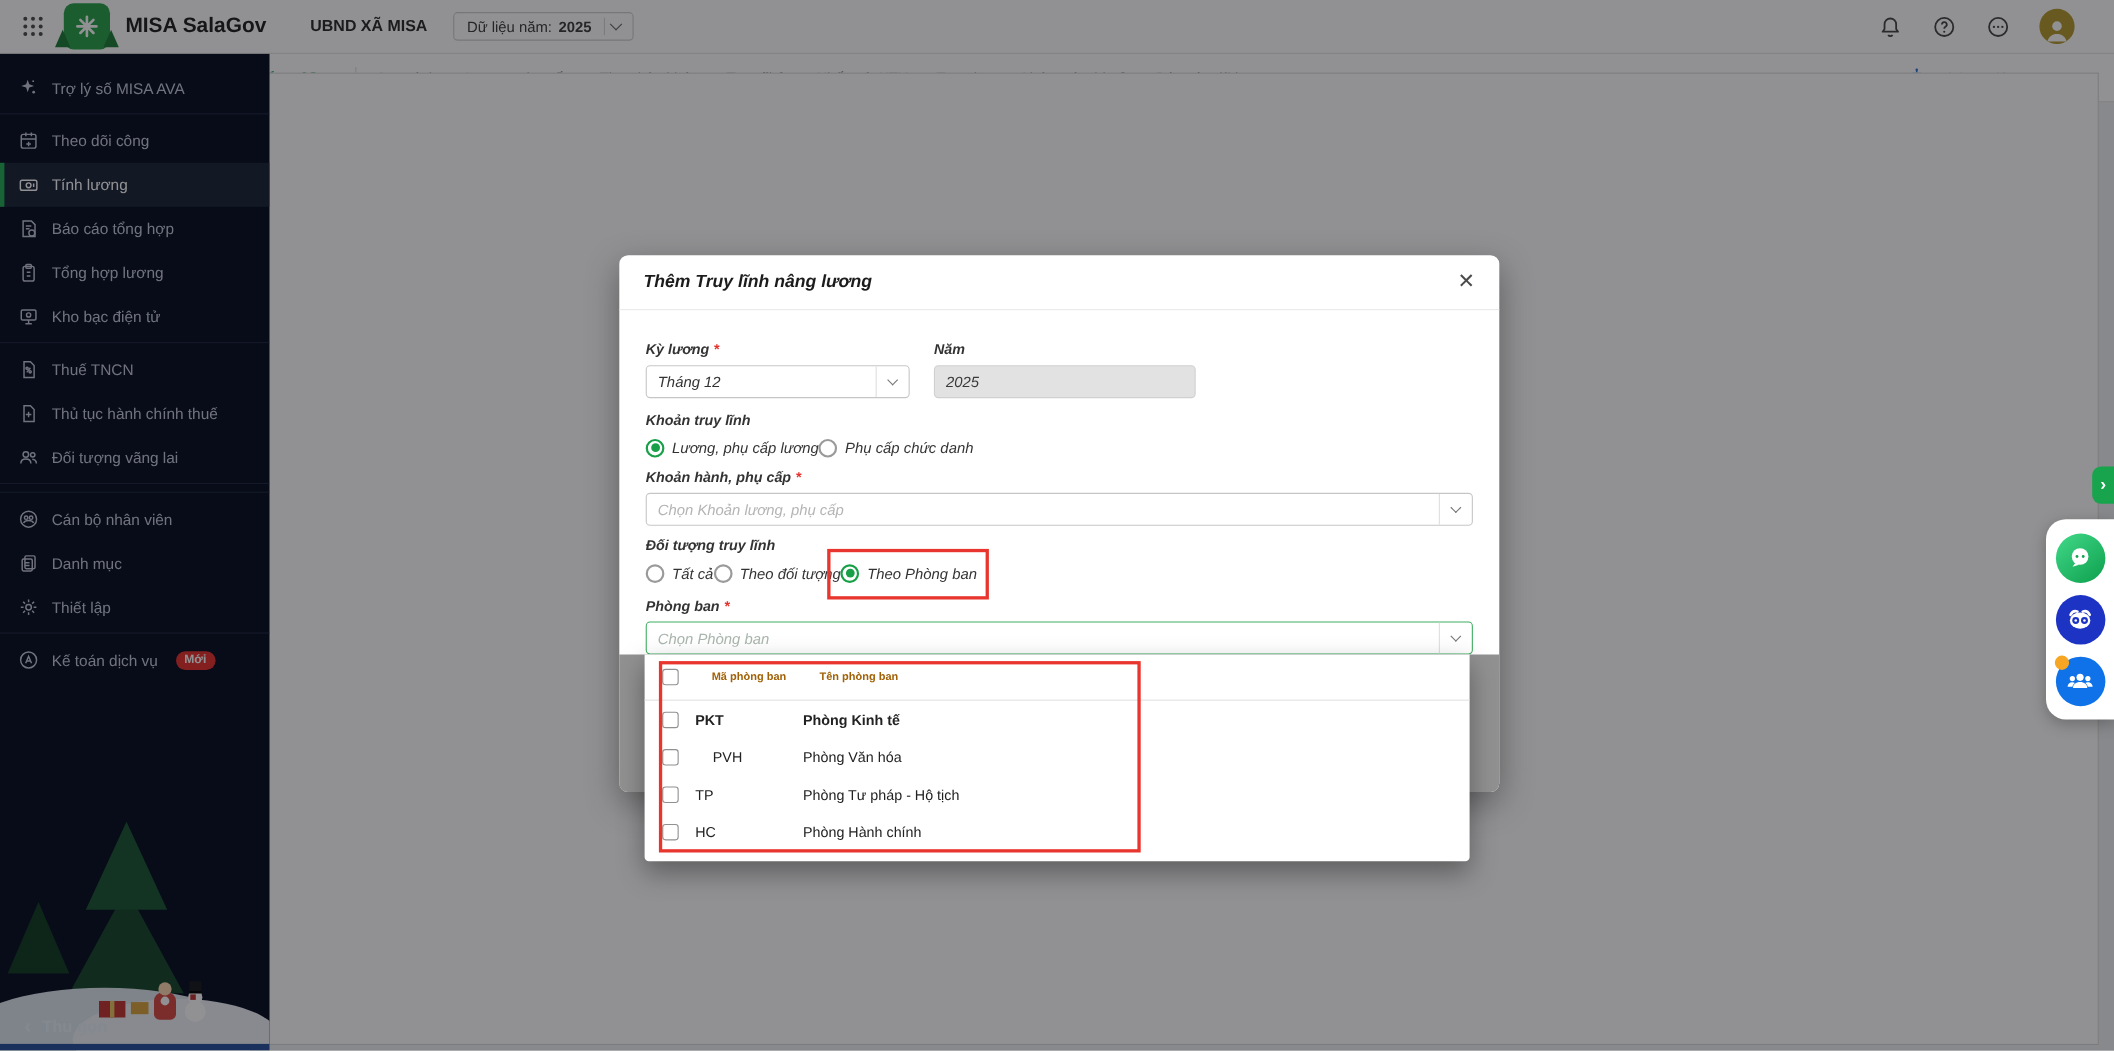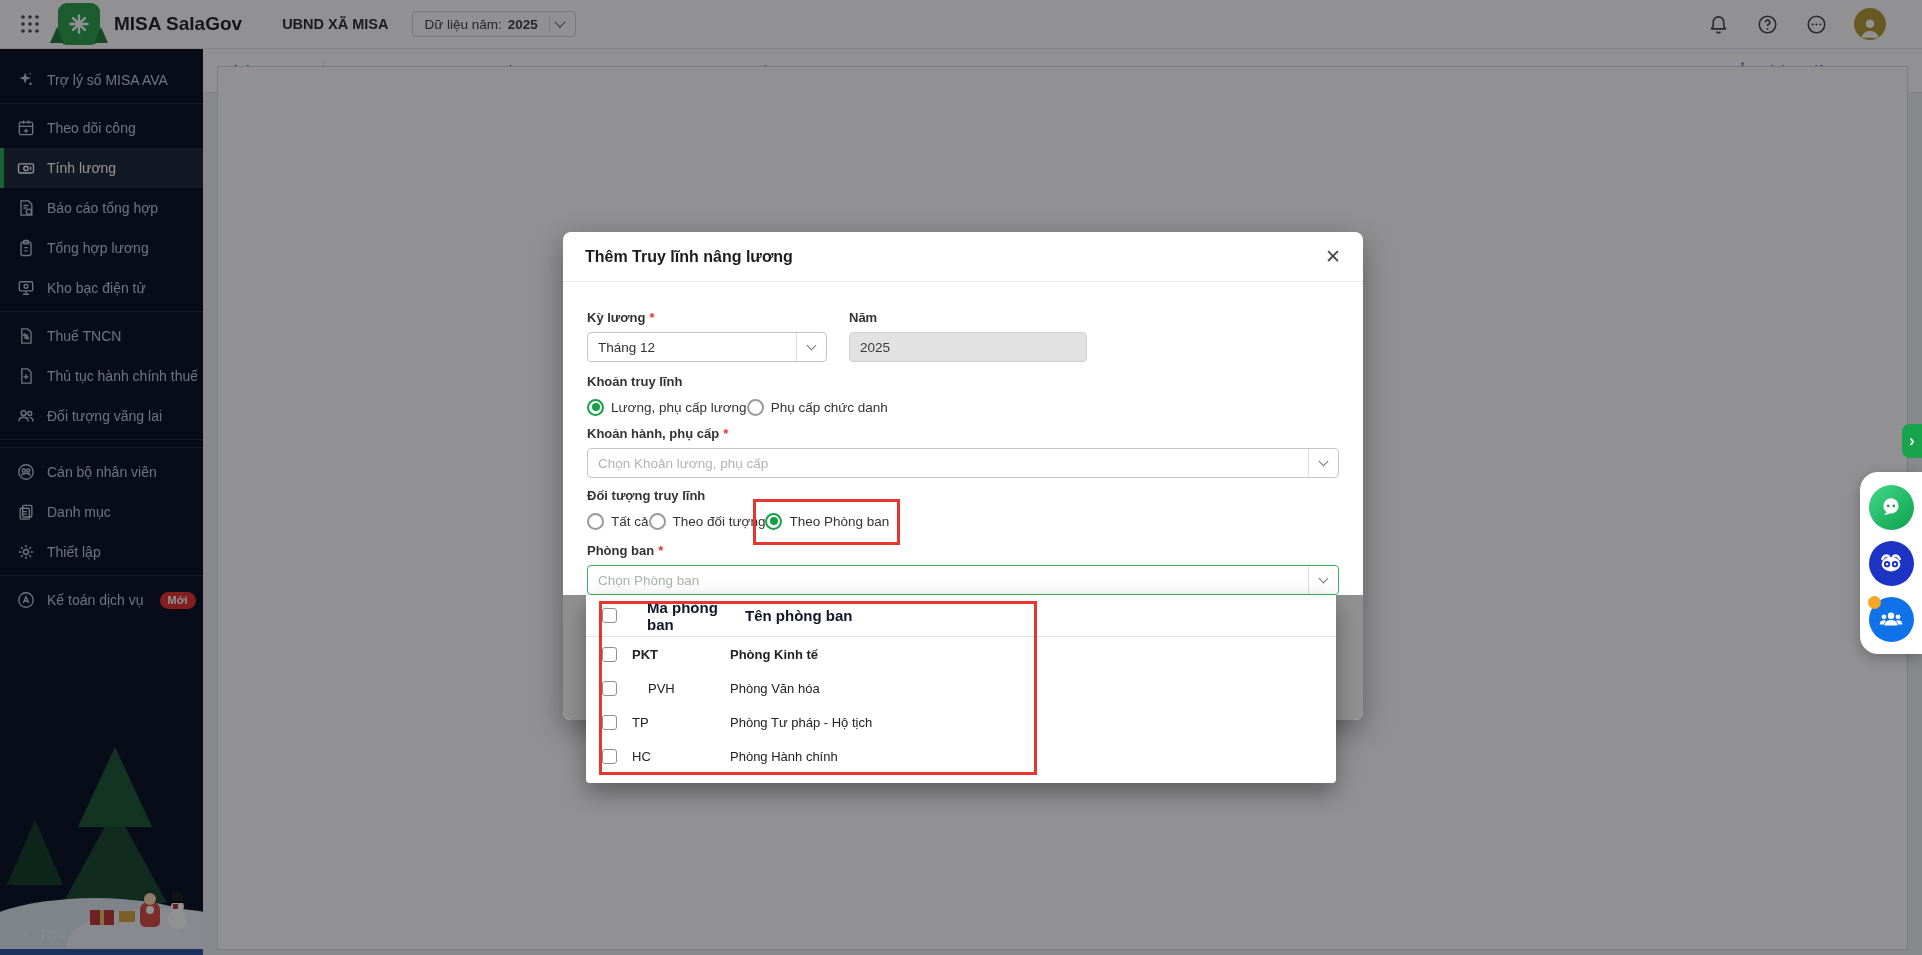--- a/index.html
+++ b/index.html
@@ -25,21 +25,21 @@
     display:flex; align-items:center; font-size:13.5px; color:#3c3c3c; padding:0 11px; gap:6px; }
   .year-box b { font-weight:bold; }
   .ybar { width:1px; height:16px; background:#d8d8d8; margin-left:5px; }
   .caret { width:8px; height:8px; border-right:1.7px solid #666; border-bottom:1.7px solid #666;
     transform:rotate(45deg); margin-top:-4px; display:inline-block; }
   .topbar-right { margin-left:auto; display:flex; align-items:center; gap:26px; }
   .tb-ico { width:23px; height:23px; display:flex; }
   .avatar { width:32px; height:32px; border-radius:50%; background:#b3992f; display:flex;
     align-items:flex-end; justify-content:center; overflow:hidden; }
   
-  .sidebar { position:absolute; left:0; top:49px; width:203px; bottom:0; background:#070d20;
+  .sidebar { position:absolute; left:0; top:49px; width:245px; bottom:0; background:#070d20;
     z-index:1; overflow:hidden; }
   .sb-items { padding-top:11px; position:relative; z-index:2; }
   .sb-item { height:40px; display:flex; align-items:center; padding:0 6px 0 16px; gap:11px;
     color:#c3c9d8; font-size:14px; position:relative; cursor:pointer; white-space:nowrap; }
   .sb-item svg { width:20px; height:20px; flex:none; }
   .sb-item.active { background:#1a2338; color:#fff; }
   .sb-item.active::before { content:''; position:absolute; left:0; top:0; bottom:0; width:4px; background:#21ab55; }
   .sb-label { overflow:hidden; text-overflow:clip; }
   .sb-div { height:8px; position:relative; }
   .sb-div::after { content:''; position:absolute; left:0; right:0; top:3px; height:1px; background:#1d2740; }
@@ -79,21 +79,21 @@
   .tab.active { font-weight:bold; color:#141414; }
   .tab.active::after { content:''; position:absolute; bottom:0; left:0; right:0; height:3px; background:#1d9f4c; }
   .tabbar-right { margin-left:auto; display:flex; align-items:center; gap:30px; }
   .autocalc { color:#1767d2; font-size:14px; display:flex; align-items:center; gap:8px; cursor:pointer; }
   .more-dots { color:#555; font-size:15px; letter-spacing:3px; font-weight:bold; cursor:pointer; }
   .content-panel { position:absolute; left:14px; top:17px; right:14px; bottom:5px; background:#fff; border:1px solid #d9d9d9; }
   
   .dim { position:absolute; inset:0; background:rgba(10,12,16,.45); z-index:10; }
   
   .modal { position:absolute; left:563px; top:232px; width:800px; height:488px; background:#fff;
-    border-radius:8px; z-index:20; box-shadow:0 10px 30px rgba(0,0,0,.35); }
+    border-radius:8px; z-index:20; box-shadow:0 10px 30px rgba(0,0,0,.35);font-style:italic; }
   .modal-header { height:50px; display:flex; align-items:center; padding:0 22px; border-bottom:1px solid #e9e9e9; }
   .modal-title { font-size:16px; font-weight:bold; color:#1c1c1c; }
   .modal-close { margin-left:auto; font-size:19px; color:#4a4a4a; cursor:pointer; line-height:1; }
   .modal-body { padding:28px 24px 0; position:relative; }
   .f-label { font-size:13px; font-weight:bold; color:#333; height:15px; line-height:15px; margin-bottom:7px; }
   .req { color:#e5322d; margin-left:4px; }
   .row1 { display:flex; }
   .group-nam { margin-left:22px; }
   .sel { height:30px; border:1px solid #c6c6c6; border-radius:4px; display:flex; align-items:center;
     font-size:13.5px; color:#333; background:#fff; cursor:pointer; }
@@ -121,21 +121,21 @@
   .dropdown { position:absolute; left:586px; top:595px; width:750px; height:188px; background:#fff;
     z-index:30; box-shadow:0 10px 24px rgba(0,0,0,.35); border-radius:0 0 4px 4px; }
   .dd-annotation { position:absolute; left:13px; top:6px; width:438px; height:174px; border:3px solid #e8352e; z-index:5; pointer-events:none; }
   .dd-header { height:42px; display:flex; align-items:center; padding-left:16px; border-bottom:1px solid #e2e2e2; }
   .dd-row { height:34px; display:flex; align-items:center; padding-left:16px; font-size:13px; color:#222; cursor:pointer; }
   .dd-row.bold .dd-code, .dd-row.bold .dd-name { font-weight:bold; }
   .cbx { width:15px; height:15px; border:1.8px solid #909090; border-radius:3px; background:#fff; flex:none; cursor:pointer; }
   .dd-code { width:98px; margin-left:15px; font-size:13px; color:#222; }
   .dd-code.indent { padding-left:16px; }
   .dd-name { font-size:13px; color:#222; }
-  .dd-h { font-weight:bold; font-size:15px; color:#0f172a;padding-left:15px; }
+  .dd-h { font-weight:bold; font-size:10px; color:#a16207;padding-left:15px; }
   
   .fl-tab { position:absolute; left:1902px; top:424px; width:20px; height:34px; background:#18a34d;
     border-radius:8px 0 0 8px; z-index:30; color:#fff; display:flex; align-items:center;
     justify-content:center; font-size:16px; font-weight:bold; cursor:pointer; }
   .fl-panel { position:absolute; left:1860px; top:472px; width:62px; height:182px; background:#fff;
     border-radius:18px 0 0 18px; z-index:30; display:flex; flex-direction:column; align-items:center;
     justify-content:center; gap:11px; box-shadow:0 4px 14px rgba(0,0,0,.25); }
   .fl-btn { width:45px; height:45px; border-radius:50%; display:flex; align-items:center;
     justify-content:center; position:relative; cursor:pointer; }
   .fl-chat { background:linear-gradient(140deg,#41d98a,#0d9f4c); }

